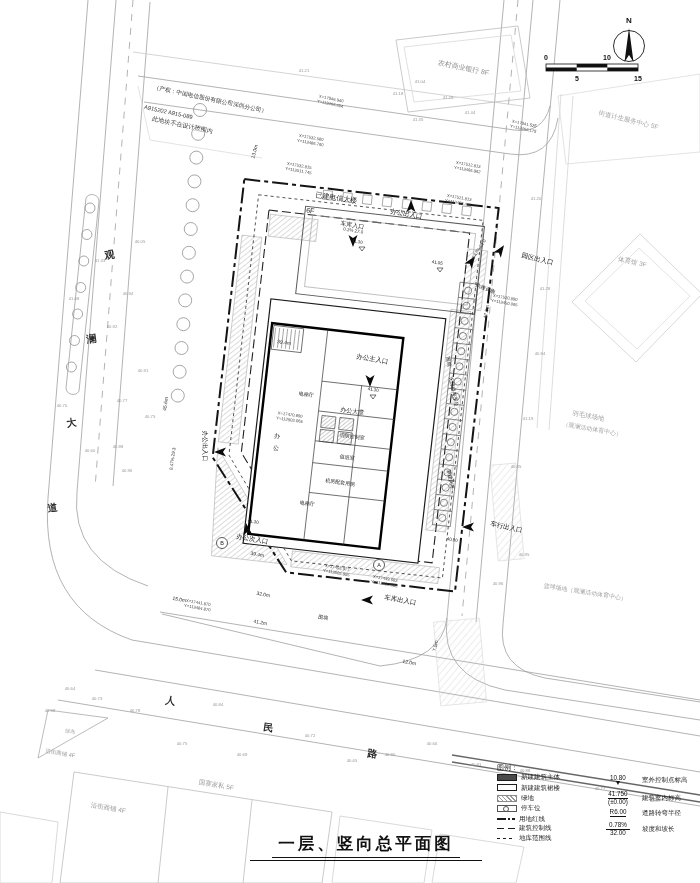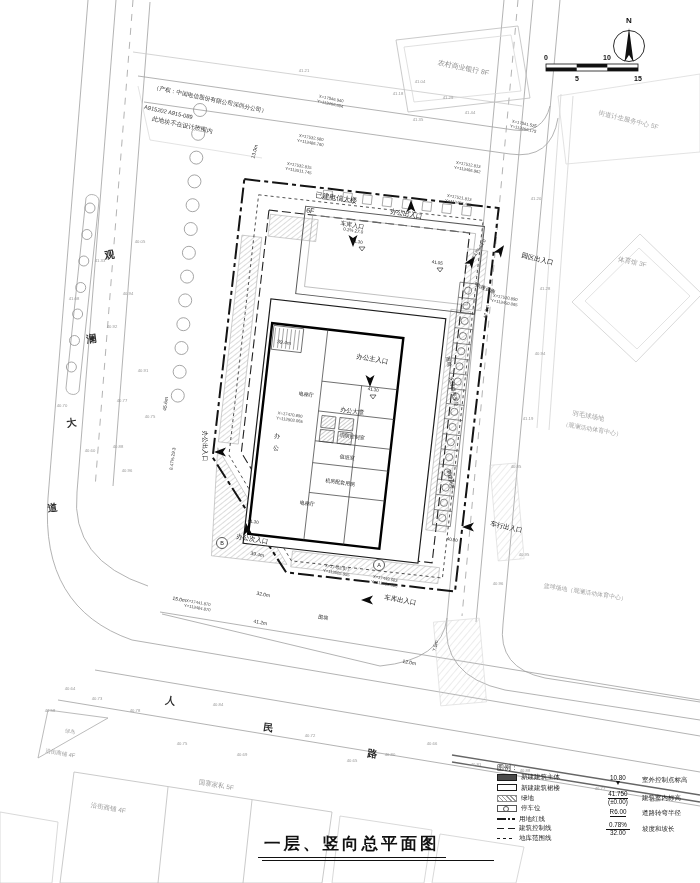--- a/index.html
+++ b/index.html
@@ -26,21 +26,21 @@
   .sw-ctrl{background:repeating-linear-gradient(90deg,#1a1a1a 0 7px,transparent 7px 11px);height:1.4px;}
   .sw-base{background:repeating-linear-gradient(90deg,#1a1a1a 0 3px,transparent 3px 6px);height:1px;}
   .lg-right{display:flex;flex-direction:column;gap:4.6px;padding-top:1px;}
   .mk-row{display:flex;align-items:center;gap:5px;}
   .mk-val{width:38px;display:flex;flex-direction:column;align-items:center;font-size:6.3px;color:#111;}
   .mk-tri{font-size:7px;line-height:0.7;color:#111;}
   .mk-under{border-bottom:1px solid #111;padding-bottom:0.5px;}
   .mk-frac-top{border-bottom:1px solid #111;padding:0 3px 0.5px;}
   .mk-lab{white-space:nowrap;}
   
-  .sheet-title{position:absolute;left:258px;top:833px;width:240px;}
+  .sheet-title{position:absolute;left:246px;top:833px;width:240px;text-align:center;}
   .sheet-title .tx{display:inline-block;font-size:16.5px;font-weight:600;letter-spacing:3px;color:#111;
       border-bottom:1.6px solid #111;padding:0 6px 2px;}
   .sheet-title .uline{margin:2px auto 0;width:232px;height:0;border-bottom:1px solid #111;}
 </style>
 </head>
 <body>
 
 <div class="sheet">
 
 <svg id="plan" width="700" height="883" viewBox="0 0 700 883">

